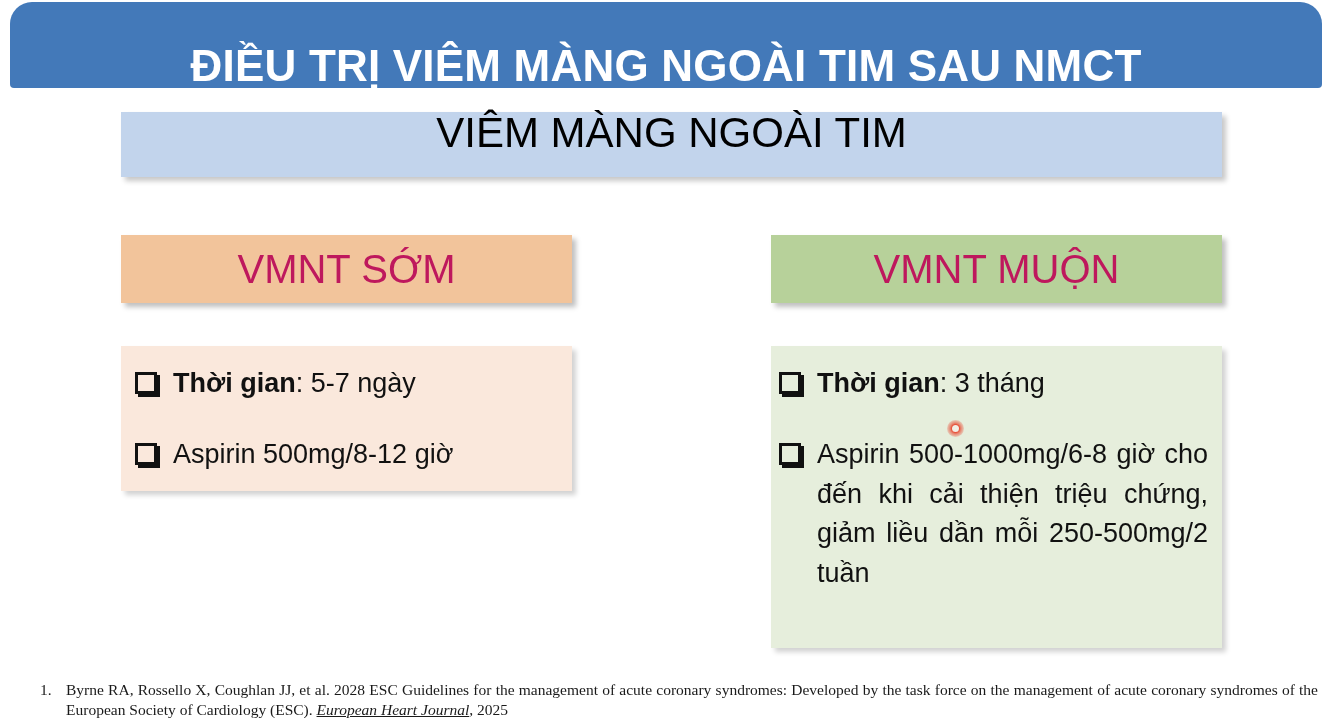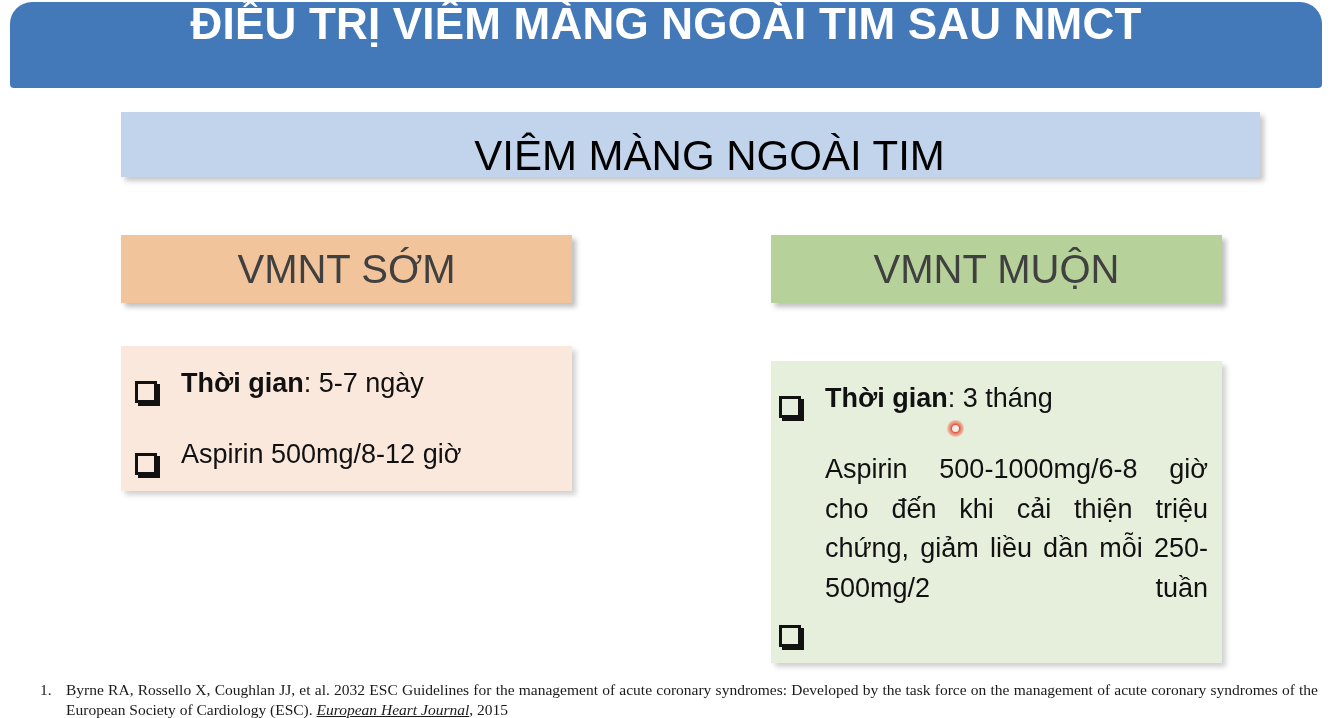--- a/index.html
+++ b/index.html
@@ -19,21 +19,21 @@
   
   .title-banner {
     position: absolute;
     left: 10px;
     top: 2px;
     width: 1312px;
     height: 86px;
     background: #4379b9;
     border-radius: 22px 22px 4px 4px;
     display: flex;
-    align-items: flex-start;
+    align-items: flex-end;
     justify-content: center;
     box-sizing: border-box;
   }
   .title-banner .title-text {
     color: #ffffff;
     font-size: 44px;
     font-weight: bold;
     letter-spacing: 0.2px;
     white-space: nowrap;
     line-height: 1;
@@ -42,24 +42,23 @@
 
   
   .subheader-box {
     position: absolute;
     left: 121px;
     top: 112px;
     width: 1101px;
     height: 65px;
     background: #c2d4ec;
     display: flex;
-    align-items: flex-end;
+    align-items: flex-start;
     justify-content: center;
     box-shadow: 4px 4px 5px rgba(0,0,0,0.22);
-    padding-left: 38px;
   }
   .subheader-box .subheader-text {
     color: #000000;
     font-size: 42px;
     font-weight: normal;
     white-space: nowrap;
     line-height: 1;
   }
 
   
@@ -73,45 +72,44 @@
   .col-header {
     width: 100%;
     height: 68px;
     display: flex;
     align-items: center;
     justify-content: center;
     box-sizing: border-box;
     box-shadow: 4px 4px 5px rgba(0,0,0,0.25);
   }
   .col-header .col-header-text {
-    color: #404040;
+    color: #be185d;
     font-size: 40px;
     font-weight: normal;
     white-space: nowrap;
     line-height: 1;
   }
   .col-header.peach { background: #f2c49b; }
   .col-header.green { background: #b7d19a; }
 
   .col-body {
     position: absolute;
     left: 0;
     width: 451px;
     box-sizing: border-box;
     padding: 18px 14px 16px 14px;
     box-shadow: 4px 4px 5px rgba(0,0,0,0.18);
   }
   .col-body.peach-light { top: 111px; background: #fae8dc; min-height: 118px; }
-  .col-body.green-light { top: 126px; background: #e6eedc; min-height: 299px; padding-left: 8px; }
+  .col-body.green-light { top: 111px; background: #e6eedc; min-height: 299px; padding-left: 8px; }
 
   .bullet-row {
     display: flex;
-    align-items: flex-end;
+    align-items: flex-start;
     margin-bottom: 6px;
-    gap: 8px;
   }
   .bullet-row:last-child { margin-bottom: 0; margin-top: 32px; }
 
   .bullet-mark {
     flex: 0 0 auto;
     width: 22px;
     height: 22px;
     margin-top: 8px;
     margin-right: 16px;
     border: 3px solid #111111;
@@ -228,14 +226,14 @@
       <span class="bullet-text justify">Aspirin  500-1000mg/6-8 giờ cho đến khi cải thiện triệu chứng, giảm liều dần mỗi 250-500mg/2 tuần</span>
     </div>
 
   </div>
 </div>
 
 <div class="laser-dot"></div>
 
 <div class="footnote">
   <span class="fn-num">1.</span>
-  <span class="fn-text"><span>Byrne RA, Rossello X, Coughlan JJ, et al. 2032 ESC Guidelines for the management of acute coronary syndromes: Developed by the task force on the management of acute coronary syndromes of the European Society of Cardiology (ESC). </span><i>European Heart Journal</i><span>, 2015</span></span>
+  <span class="fn-text"><span>Byrne RA, Rossello X, Coughlan JJ, et al. 2028 ESC Guidelines for the management of acute coronary syndromes: Developed by the task force on the management of acute coronary syndromes of the European Society of Cardiology (ESC). </span><i>European Heart Journal</i><span>, 2025</span></span>
 </div>
 
 </body></html>

